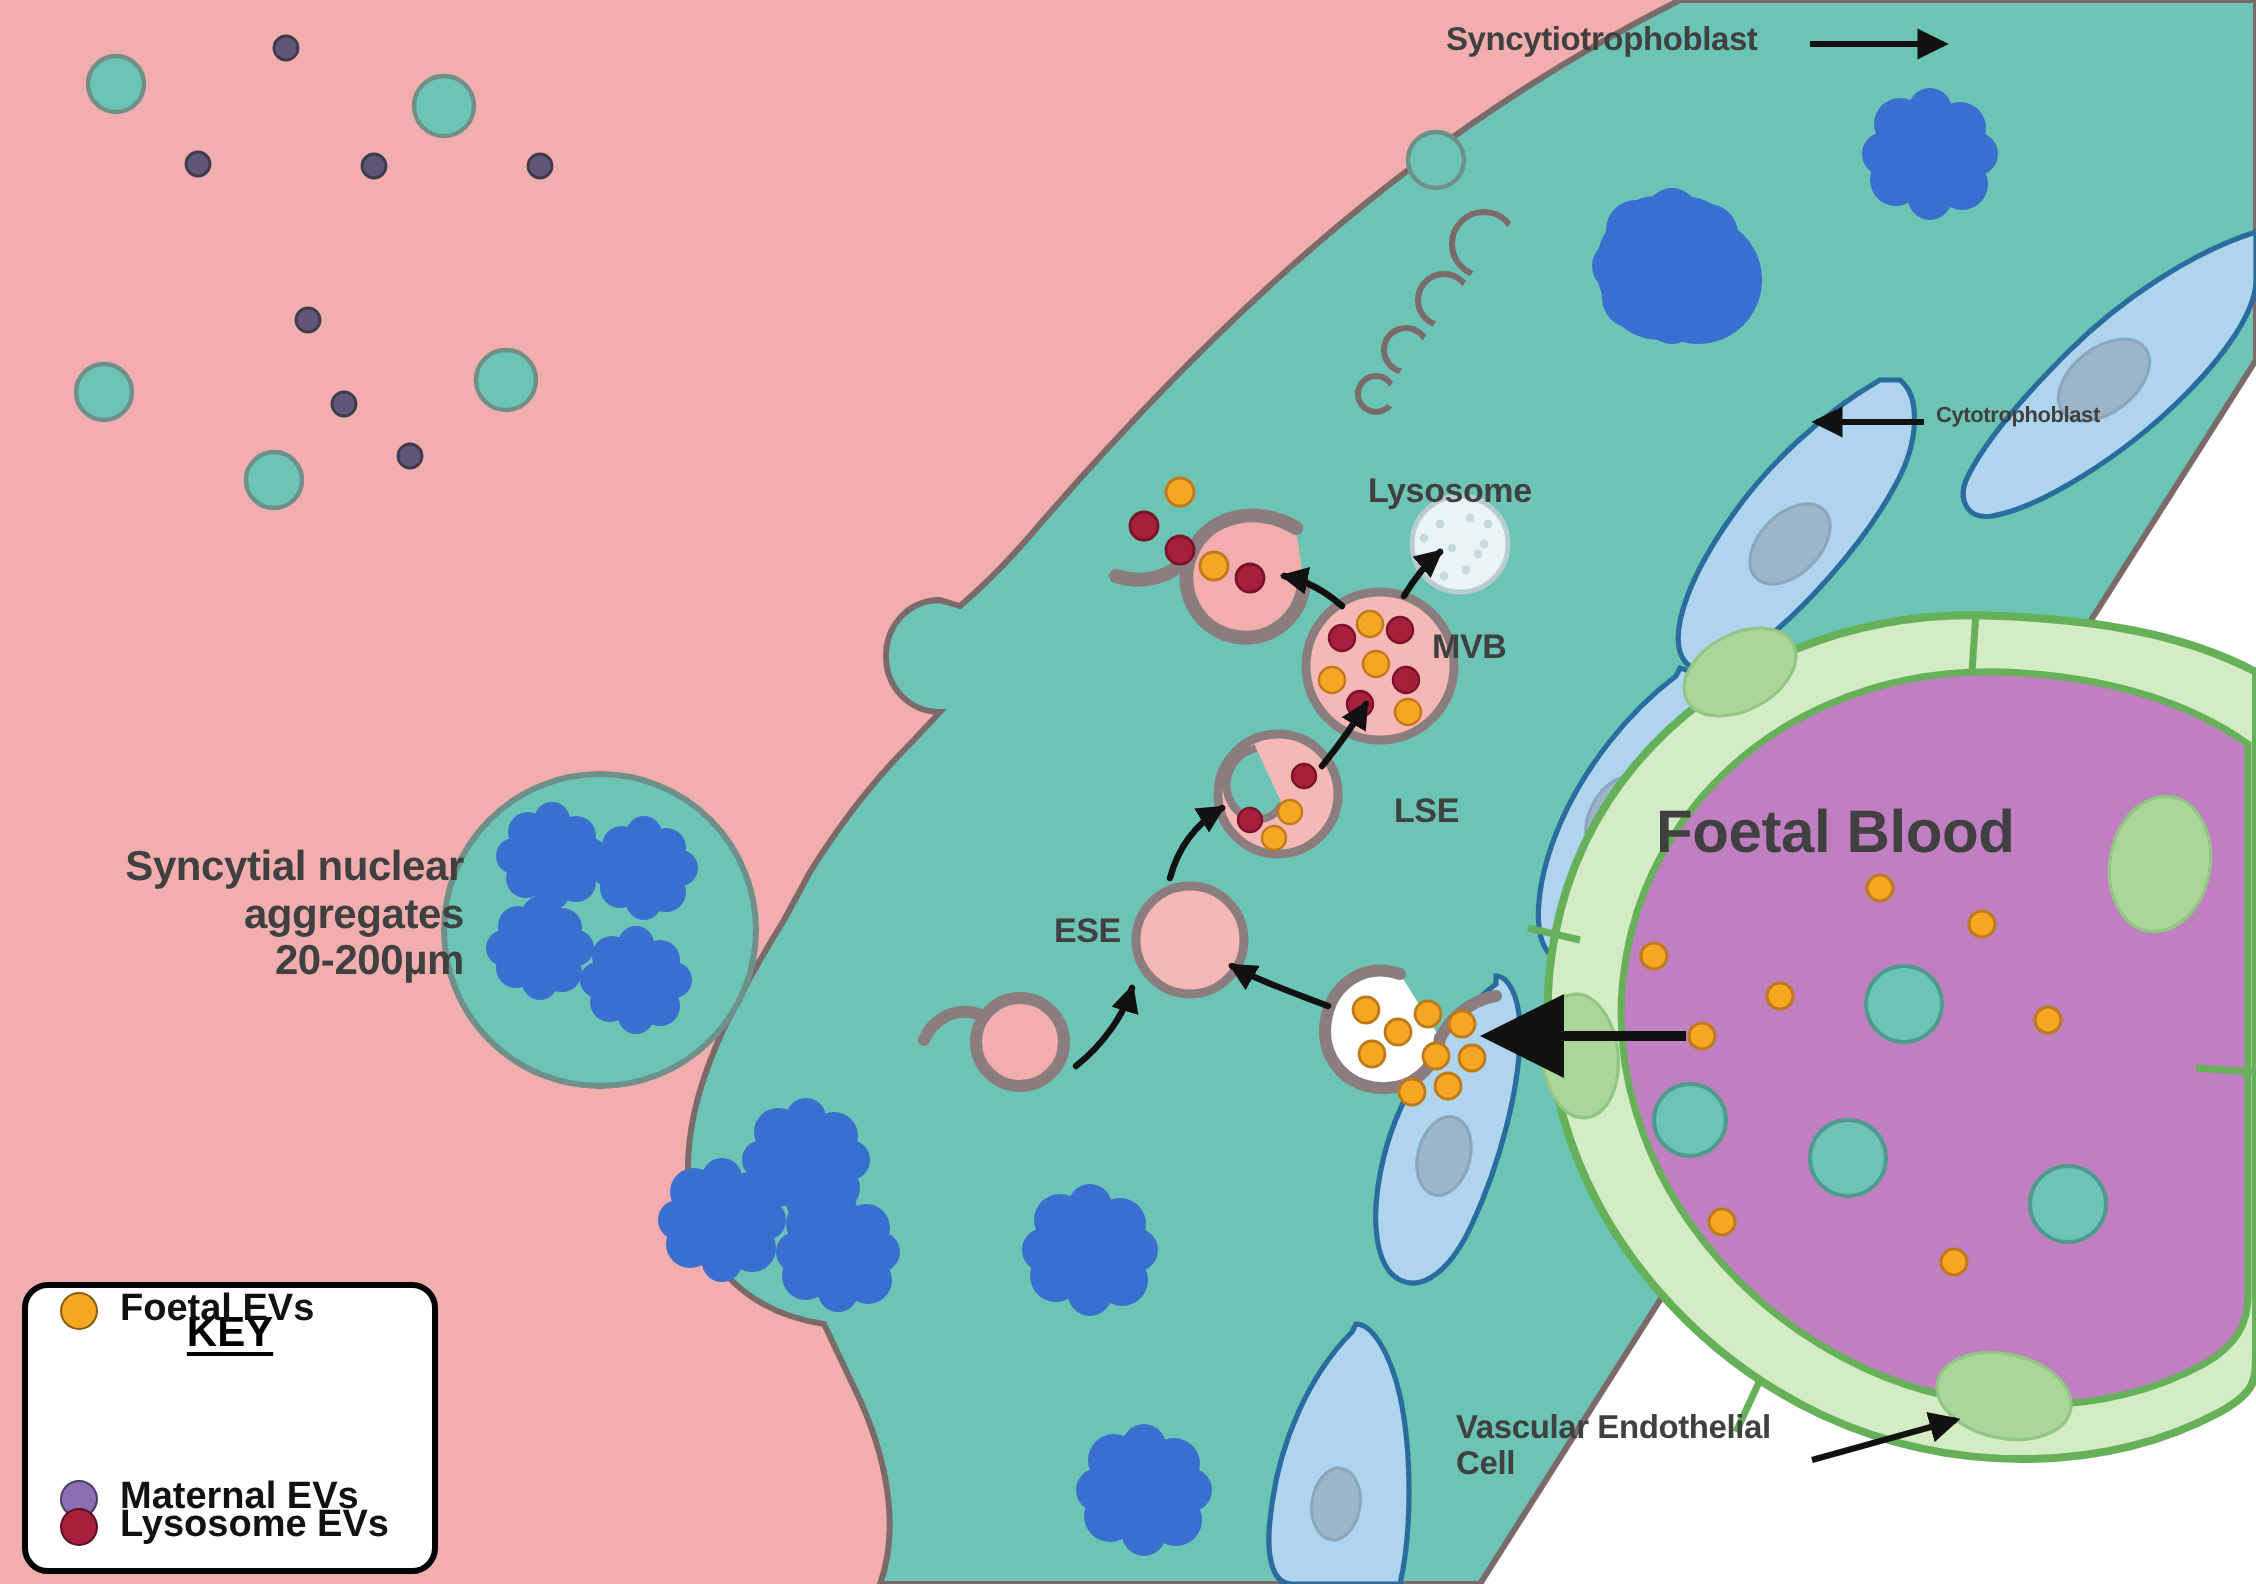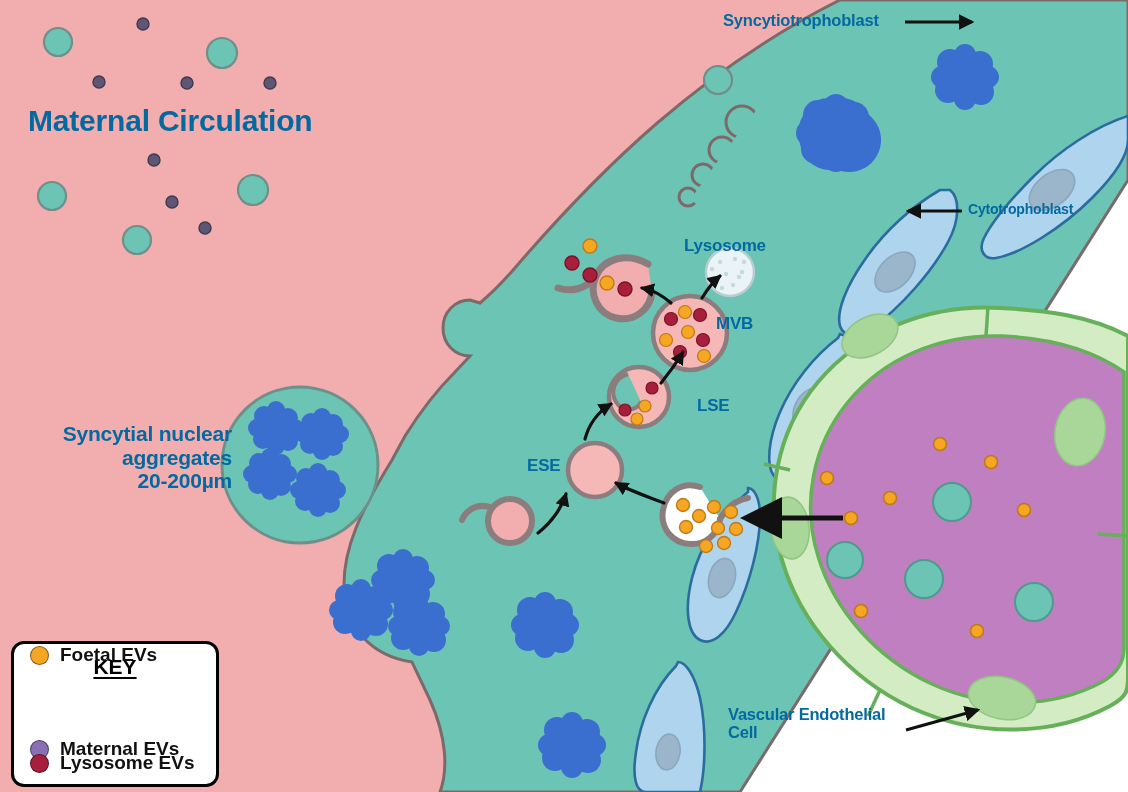--- a/index.html
+++ b/index.html
@@ -21,33 +21,33 @@
     position: absolute;
     left: 0;
     top: 0;
     width: 1128px;
     height: 792px;
   }
   .lbl {
     position: absolute;
     font-family: "Liberation Sans", sans-serif;
     font-weight: bold;
-    color: #0369a1;
+    color: #404040;
     line-height: 1.12;
     white-space: pre;
     letter-spacing: -0.2px;
   }
   .lbl.ctr { text-align: center; }
   .lbl.lft { text-align: left; }
   #label-maternal-circulation { left: 28px;  top: 104px; font-size: 30px; }
   #label-microvesicles        { left: 531px; top: 50px;  font-size: 21px; text-align:center; }
   #label-exosomes             { left: 437px; top: 262px; font-size: 21px; text-align:left; }
   #label-syncytial-aggregates { left: 18px;  top: 422px; font-size: 21px; width: 214px; text-align:right; }
   #label-syncytiotrophoblast  { left: 723px; top: 11px;  font-size: 16.5px; }
-  #label-cytotrophoblast      { left: 968px; top: 202px; font-size: 14px; }
+  #label-cytotrophoblast      { left: 968px; top: 202px; font-size: 11px; }
   #label-lysosome             { left: 684px; top: 236px; font-size: 17px; }
   #label-mvb                  { left: 716px; top: 314px; font-size: 17px; }
   #label-lse                  { left: 661px; top: 396px; font-size: 17px; margin-left: 36px; }
   #label-ese                  { left: 527px; top: 456px; font-size: 17px; }
   #label-foetal-blood         { left: 828px; top: 400px; font-size: 30px; }
   #label-vascular-endothelial { left: 728px; top: 705px; font-size: 16.5px; width: 176px; text-align:left; }
 
   
   #key-box {
     position: absolute;
@@ -589,40 +589,40 @@
 
       <g stroke="#111111" stroke-width="3" fill="none">
         <line x1="905" y1="22" x2="972" y2="22" marker-end="url(#arrowHead)"></line>
         <line x1="962" y1="211" x2="908" y2="211" marker-end="url(#arrowHead)"></line>
         <line x1="906" y1="730" x2="978" y2="710" marker-end="url(#arrowHead)"></line>
       </g>
 
     </g>
   </svg>
 
-  <div class="lbl lft" id="label-maternal-circulation">Maternal Circulation</div>
 
 
 
   <div class="lbl ctr" id="label-syncytial-aggregates">Syncytial nuclear
 aggregates
 20-200µm</div>
 
   <div class="lbl lft" id="label-syncytiotrophoblast">Syncytiotrophoblast</div>
 
   <div class="lbl lft" id="label-cytotrophoblast">Cytotrophoblast</div>
 
   <div class="lbl lft" id="label-lysosome">Lysosome</div>
 
   <div class="lbl lft" id="label-mvb">MVB</div>
 
   <div class="lbl lft" id="label-lse">LSE</div>
 
   <div class="lbl lft" id="label-ese">ESE</div>
 
+  <div class="lbl lft" id="label-foetal-blood">Foetal Blood</div>
 
   <div class="lbl ctr" id="label-vascular-endothelial">Vascular Endothelial
 Cell</div>
 
   <div id="key-box">
     <div id="key-title">KEY</div>
 
     <div class="key-row">
       <span class="key-swatch" style="background: rgb(138, 111, 181);"></span>
       <span class="key-label">Maternal EVs</span>

